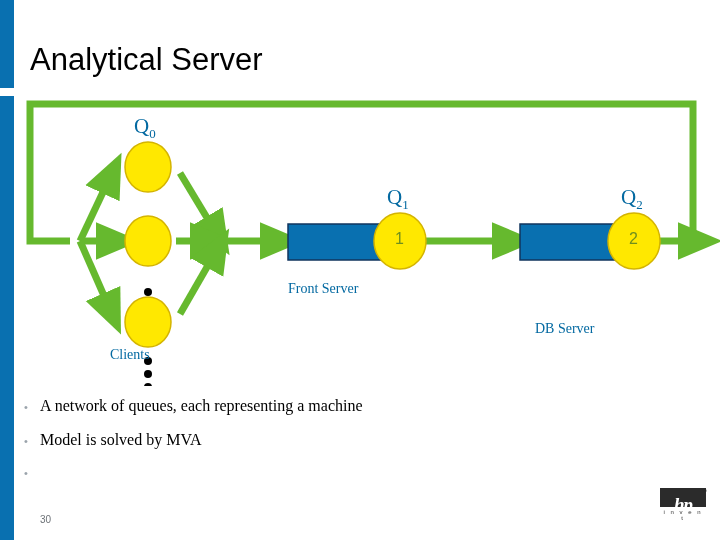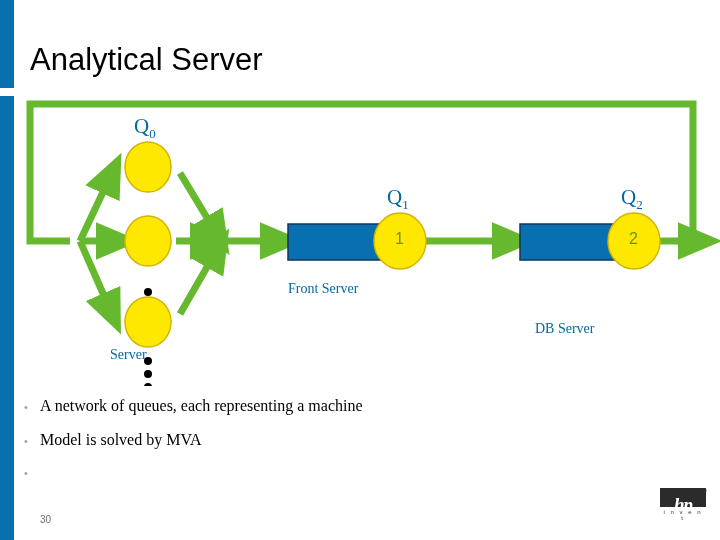--- a/index.html
+++ b/index.html
@@ -213,21 +213,21 @@
       </g>
 
       <g>
         <ellipse cx="400" cy="145" rx="26" ry="28" fill="#ffe800" stroke="#d4b400" stroke-width="1.5"></ellipse>
         <ellipse cx="634" cy="145" rx="26" ry="28" fill="#ffe800" stroke="#d4b400" stroke-width="1.5"></ellipse>
       </g>
     </svg>
 
     <div class="dlabel qlabel" style="left:134px; top:18px;"><span>Q</span><sub>0</sub></div>
 
-    <div class="dlabel servername" style="left:110px; top:251px;">Server</div>
+    <div class="dlabel servername" style="left:110px; top:251px;">Clients</div>
 
     <div class="dlabel qlabel" style="left:387px; top:89px;text-align:right;"><span>Q</span><sub>1</sub></div>
 
     <div class="nodenum" style="left:395px; top:134px;">1</div>
 
     <div class="dlabel servername" style="left:288px; top:185px;">Front Server</div>
 
     <div class="dlabel qlabel" style="left:621px; top:89px;"><span>Q</span><sub>2</sub></div>
 
     <div class="nodenum" style="left:629px; top:134px;">2</div>

